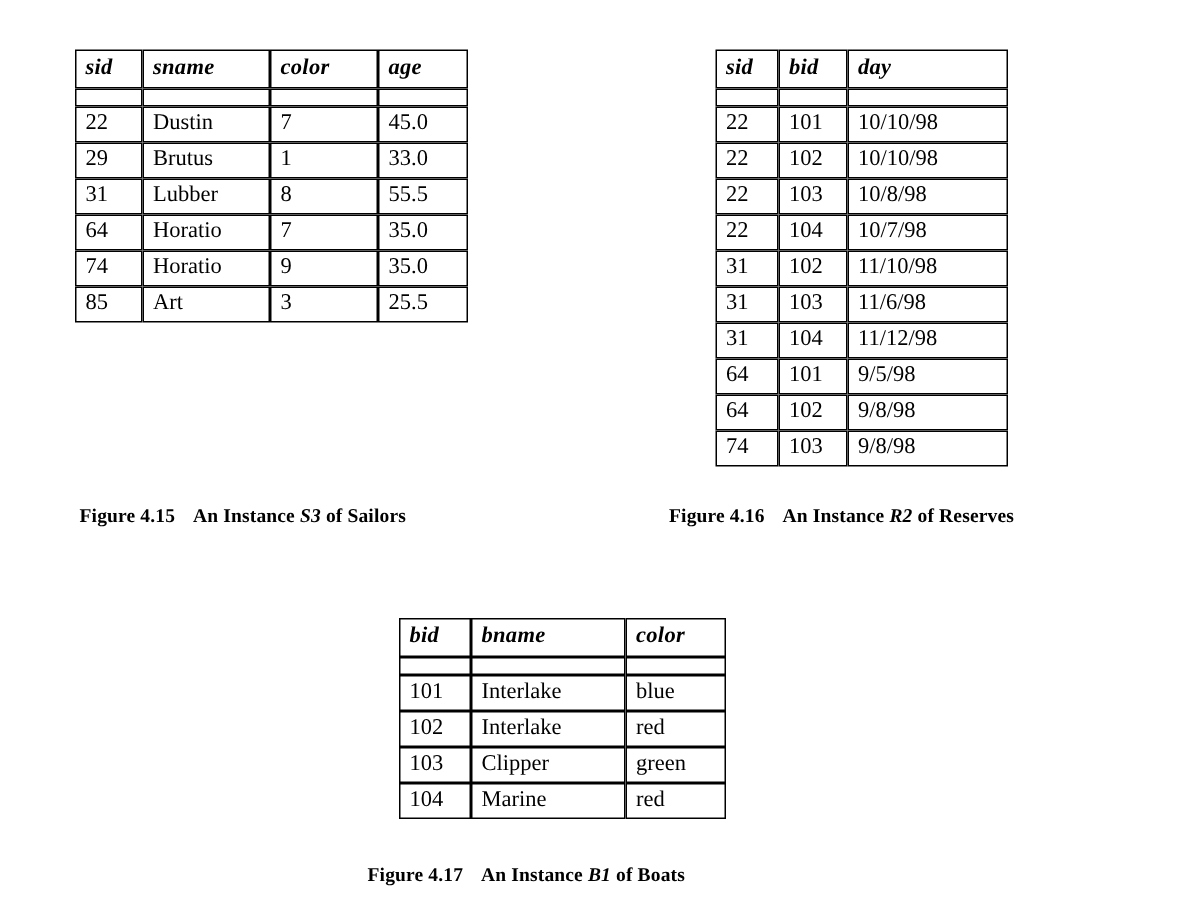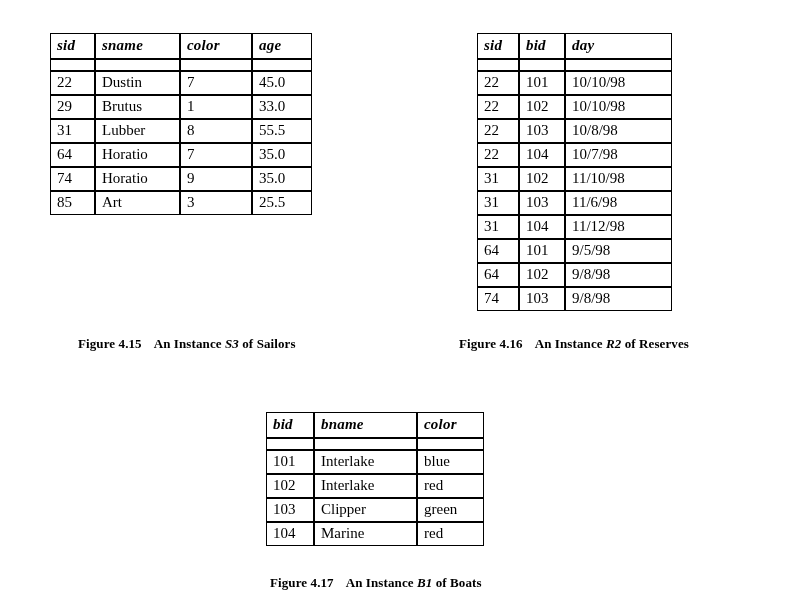--- a/index.html
+++ b/index.html
@@ -78,21 +78,20 @@
   .caption {
     position: absolute;
     font-size: 13px;
     font-weight: bold;
     white-space: nowrap;
     color: #000000;
     letter-spacing: 0.1px;
   }
   .caption .cap-num {
     font-weight: bold;
-    margin-left: 25px;
   }
   .caption .cap-sep {
     display: inline-block;
     width: 12px;
   }
   .caption .cap-text {
     font-weight: bold;
     text-align: right;
   }
   .caption .rel-name {
@@ -100,21 +99,21 @@
     font-weight: bold;
     text-align: center;
   }
 
   
   #fig-sailors   { left: 50px;  top: 33px; }
   #fig-reserves  { left: 477px; top: 33px; }
   #fig-boats     { left: 266px; top: 412px; }
 
   #cap-sailors   { left: 53px;  top: 336px; }
-  #cap-reserves  { left: 434px; top: 336px; }
+  #cap-reserves  { left: 446px; top: 336px; }
   #cap-boats     { left: 245px; top: 575px; }
 
   
   #tbl-sailors  col.w-sid    { width: 45px; }
   #tbl-sailors  col.w-sname  { width: 85px; }
   #tbl-sailors  col.w-rating { width: 72px; }
   #tbl-sailors  col.w-age    { width: 60px; }
 
   #tbl-reserves col.w-sid    { width: 42px; }
   #tbl-reserves col.w-bid    { width: 46px; }

